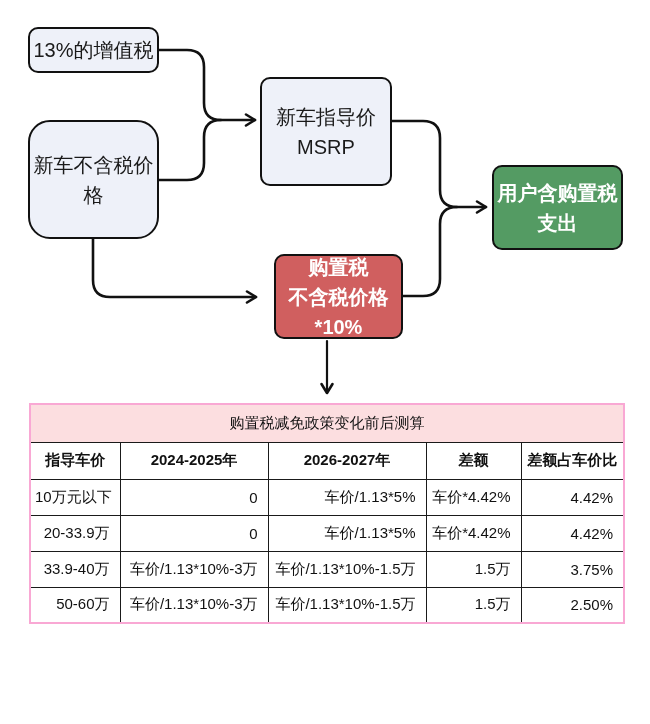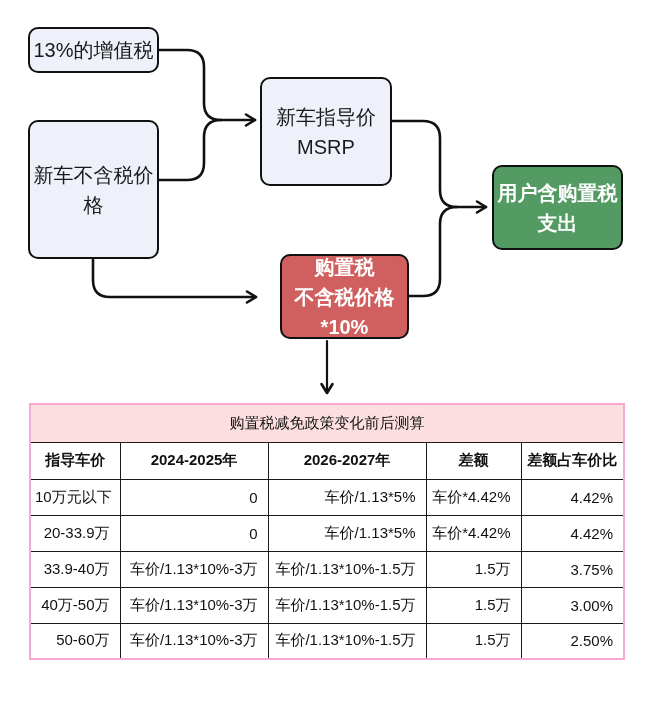--- a/index.html
+++ b/index.html
@@ -11,23 +11,23 @@
   .node{
     position:absolute;z-index:2;box-sizing:border-box;
     border:2.5px solid #111;border-radius:10px;
     display:flex;flex-direction:column;align-items:center;justify-content:center;
     text-align:center;font-size:20px;line-height:1.5;
     background:var(--node-bg,#eef1f9);
   }
   .node-tax{background:var(--tax-bg,#d05f5f);color:#ffffff;font-weight:bold;}
   .node-user{background:var(--user-bg,#549b63);color:#ffffff;font-weight:bold;}
   #box-vat{left:28px;top:27px;width:131px;height:46px;}
-  #box-price{left:28px;top:120px;width:131px;height:139px;}
+  #box-price{left:28px;top:120px;width:131px;height:119px;border-radius:22px;}
   #box-msrp{left:260px;top:77px;width:132px;height:109px;}
-  #box-tax{left:280px;top:254px;width:129px;height:85px;}
+  #box-tax{left:274px;top:254px;width:129px;height:85px;}
   #box-user{left:492px;top:165px;width:131px;height:85px;}
 
   .measure-table{
     position:absolute;left:29px;top:403px;z-index:2;
     width:594px;border-collapse:collapse;table-layout:fixed;
     font-size:15px;color:#111;
     border:2px solid #f9a8d4;
   }
   .measure-table th,.measure-table td{
     border:1.5px solid #1a1a1a;box-sizing:border-box;overflow:hidden;white-space:nowrap;
@@ -119,27 +119,20 @@
           <td>4.42%</td>
         </tr>
         <tr>
           <td>33.9-40万</td>
           <td>车价/1.13*10%-3万</td>
           <td>车价/1.13*10%-1.5万</td>
           <td>1.5万</td>
           <td>3.75%</td>
         </tr>
         <tr>
-          <td>40万-50万</td>
-          <td>车价/1.13*10%-3万</td>
-          <td>车价/1.13*10%-1.5万</td>
-          <td>1.5万</td>
-          <td>3.00%</td>
-        </tr>
-        <tr>
           <td>50-60万</td>
           <td>车价/1.13*10%-3万</td>
           <td>车价/1.13*10%-1.5万</td>
           <td>1.5万</td>
           <td>2.50%</td>
         </tr>
       </tbody>
   </table>
 
 </div>

